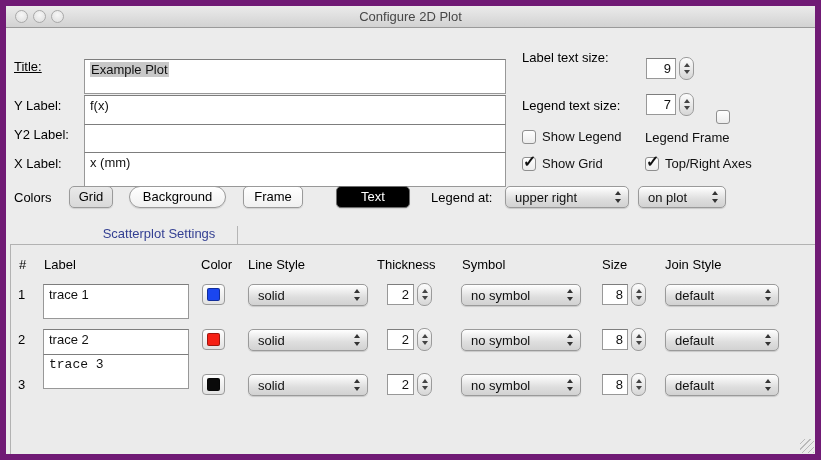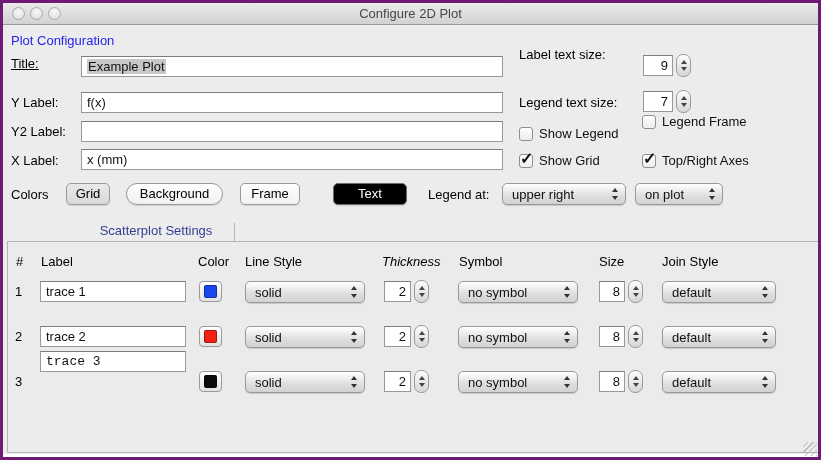--- a/index.html
+++ b/index.html
@@ -1,32 +1,32 @@
 <!DOCTYPE html>
 <html><head>
 <meta charset="utf-8">
 <style>
   * { margin:0; padding:0; box-sizing:border-box; }
   html,body { width:821px; height:460px; }
   body { font-family:"Liberation Sans", sans-serif; font-size:13px; color:#111; background:#fff; }
-  #window { position:relative; width:821px; height:460px; background:#ececec; overflow:hidden; border:3px solid #701a75; }
+  #window { position:relative; width:821px; height:460px; background:#ececec; overflow:hidden; border:6px solid #701a75; }
 
   
   .titlebar { position:absolute; left:0; top:0; width:100%; height:22px;
     background:linear-gradient(#ebebeb,#d2d2d2); border-bottom:1px solid #9a9a9a; }
   .titlebar .title { position:absolute; left:0; right:0; top:3px; text-align:center; color:#474747; font-size:13px; }
   .tl { position:absolute; top:4px; width:13px; height:13px; border-radius:50%;
     border:1px solid #a9a9a9; background:radial-gradient(circle at 50% 35%, #f7f7f7, #dcdcdc); }
   .tl.c1{left:9px}.tl.c2{left:27px}.tl.c3{left:45px}
 
   .heading { position:absolute; left:8px; top:30px; color:#2525ee; font-size:13px; }
 
   .lbl { position:absolute; font-size:13px; color:#000; white-space:nowrap; }
 
-  .tf { position:absolute; height:21px; background:#fff; border:1px solid #989898; border-top-color:#7d7d7d;
+  .tf { position:absolute; height:35px; background:#fff; border:1px solid #989898; border-top-color:#7d7d7d;
     font-size:13px; padding:2px 0 0 5px; white-space:nowrap; overflow:hidden; }
   .tf .sel { background:#c8c8c8; padding:0 1px; }
 
   .numbox { position:absolute; width:30px; height:21px; background:#fff; border:1px solid #989898; border-top-color:#7d7d7d;
     text-align:right; padding:2px 4px 0 0; font-size:13px; }
 
   
   .stepper { position:absolute; width:15px; height:23px; border:1px solid #9b9b9b; border-radius:7px;
     background:linear-gradient(#fdfdfd,#d6d6d6); }
   .stepper .up, .stepper .dn { position:absolute; left:50%; width:0; height:0; transform:translateX(-50%); }
@@ -78,21 +78,20 @@
 
 <div id="window">
 
   <div class="titlebar">
     <span class="tl c1"></span>
     <span class="tl c2"></span>
     <span class="tl c3"></span>
     <div class="title">Configure 2D Plot</div>
   </div>
 
-  <div class="heading">Plot Configuration</div>
 
   <div class="lbl" style="left:8px; top:53px;text-decoration:underline;">Title:</div>
   <div class="tf" style="left:78px; top:53px; width:422px;"><span class="sel">Example Plot</span></div>
 
   <div class="lbl" style="left:516px; top:44px;">Label text size:</div>
   <div class="numbox" style="left:640px; top:52px;">9</div>
   <div class="stepper" style="left:673px; top:51px;">
       <i class="up"></i>
       <i class="dn"></i>
     </div>
@@ -107,21 +106,21 @@
       <i class="dn"></i>
     </div>
 
   <div class="lbl" style="left:8px; top:121px;">Y2 Label:</div>
   <div class="tf" style="left:78px; top:118px; width:422px;"><span></span></div>
 
   <div class="cb" style="left:516px; top:122px;">
     <span class="box"></span>
     <span class="cbl">Show Legend</span>
   </div>
-  <div class="cb" style="left:639px; top:110px;">
+  <div class="cb" style="left:639px; top:104px;flex-direction:column;">
     <span class="box"></span>
     <span class="cbl">Legend Frame</span>
   </div>
 
   <div class="lbl" style="left:8px; top:150px;">X Label:</div>
   <div class="tf" style="left:78px; top:146px; width:422px;"><span>x (mm)</span></div>
 
   <div class="cb checked" style="left:516px; top:149px;">
     <span class="box"></span>
     <span class="cbl">Show Grid</span>
@@ -155,21 +154,21 @@
 
   <div class="tab inactive" style="left:90px; width:126px;">Scatterplot Settings</div>
   <div class="tabdiv" style="left:231px; top:220px; height:18px;"></div>
 
   <div class="panel"></div>
 
   <div class="lbl" style="left:13px; top:251px;">#</div>
   <div class="lbl" style="left:38px; top:251px;">Label</div>
   <div class="lbl" style="left:195px; top:251px;">Color</div>
   <div class="lbl" style="left:242px; top:251px;">Line Style</div>
-  <div class="lbl" style="left:379px; top:251px;font-style:italic;">Thickness</div>
+  <div class="lbl" style="left:371px; top:251px;">Thickness</div>
   <div class="lbl" style="left:456px; top:251px;">Symbol</div>
   <div class="lbl" style="left:596px; top:251px;">Size</div>
   <div class="lbl" style="left:659px; top:251px;">Join Style</div>
 
   <div>
     <div class="lbl" style="left:12px; top:281px;">1</div>
     <div class="tf" style="left:37px; top:278px; width:146px;"><span>trace 1</span></div>
     <div class="colorbtn" style="left:196px; top:278px;">
         <span class="swatch" style="background: rgb(26, 70, 240);"></span>
       </div>

